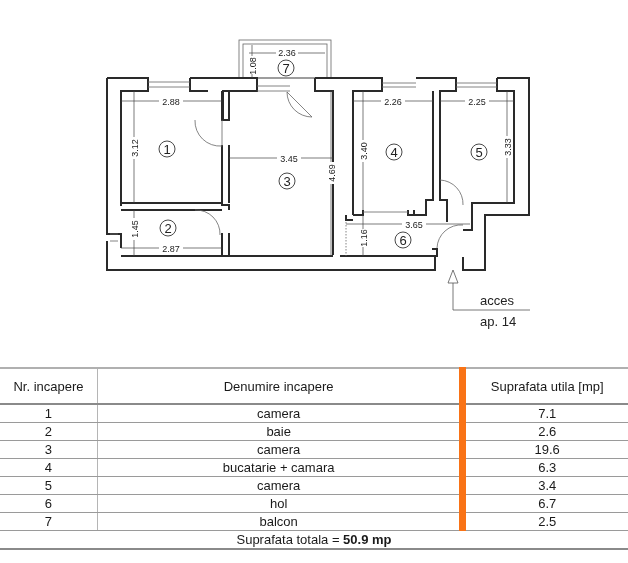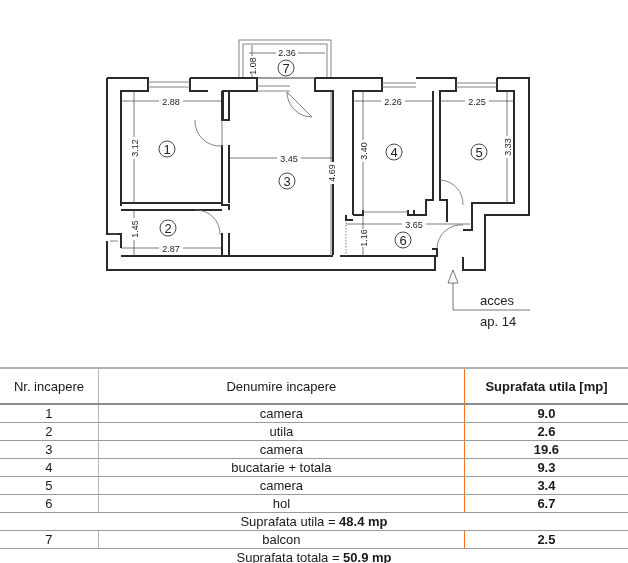--- a/index.html
+++ b/index.html
@@ -12,22 +12,22 @@
   .circ { fill: #fff; stroke: #333; stroke-width: 0.9; }
   .num { font-size: 13px; }
   .arc { fill: none; stroke: #666; stroke-width: 0.8; }
   .win { stroke: #666; stroke-width: 0.8; }
   .access { font-size: 13px; }
 
   #room-table { position: absolute; left: 0; top: 367px; width: 628px; border-collapse: collapse; font-size: 13px; }
   #room-table th, #room-table td { text-align: center; padding: 0; line-height: 17px; border-bottom: 1px solid #9a9a9a; }
   #room-table thead th { font-weight: normal; height: 34px; border-top: 2px solid #b0b0b0; border-bottom: 2px solid #8a8a8a; font-size: 13px; }
   #room-table .c1 { width: 96px; border-right: 1px solid #b5b5b5; }
-  #room-table .c2 { width: 358px; border-right: 1px solid #f97316; }
-  #room-table .c3 { width: 160px; font-weight: bold; }
+  #room-table .c2 { width: 358px; border-right: 7px solid #f97316; }
+  #room-table .c3 { width: 160px; }
   #room-table .sumrow td { border-right: none; }
   #room-table tr:last-child td { border-bottom: 2px solid #8a8a8a; }
   b { font-weight: bold; }
 </style>
 </head>
 <body>
 
 <svg id="plan" viewBox="0 0 628 345" xmlns="http://www.w3.org/2000/svg">
 
   <g>
@@ -171,50 +171,47 @@
     <tr>
       <th class="c1">Nr. incapere</th>
       <th class="c2">Denumire incapere</th>
       <th class="c3">Suprafata utila [mp]</th>
     </tr>
   </thead>
   <tbody>
     <tr>
       <td class="c1">1</td>
       <td class="c2">camera</td>
-      <td class="c3">9.0</td>
+      <td class="c3">7.1</td>
     </tr>
     <tr>
       <td class="c1">2</td>
-      <td class="c2">utila</td>
+      <td class="c2">baie</td>
       <td class="c3">2.6</td>
     </tr>
     <tr>
       <td class="c1">3</td>
       <td class="c2">camera</td>
       <td class="c3">19.6</td>
     </tr>
     <tr>
       <td class="c1">4</td>
-      <td class="c2">bucatarie + totala</td>
-      <td class="c3">9.3</td>
+      <td class="c2">bucatarie + camara</td>
+      <td class="c3">6.3</td>
     </tr>
     <tr>
       <td class="c1">5</td>
       <td class="c2">camera</td>
       <td class="c3">3.4</td>
     </tr>
     <tr>
       <td class="c1">6</td>
       <td class="c2">hol</td>
       <td class="c3">6.7</td>
     </tr>
-    <tr class="sumrow">
-      <td colspan="3"><span>Suprafata utila = </span><b>48.4 mp</b></td>
-    </tr>
     <tr>
       <td class="c1">7</td>
       <td class="c2">balcon</td>
       <td class="c3">2.5</td>
     </tr>
     <tr class="sumrow">
       <td colspan="3"><span>Suprafata totala = </span><b>50.9 mp</b></td>
     </tr>
   </tbody>
 </table>

